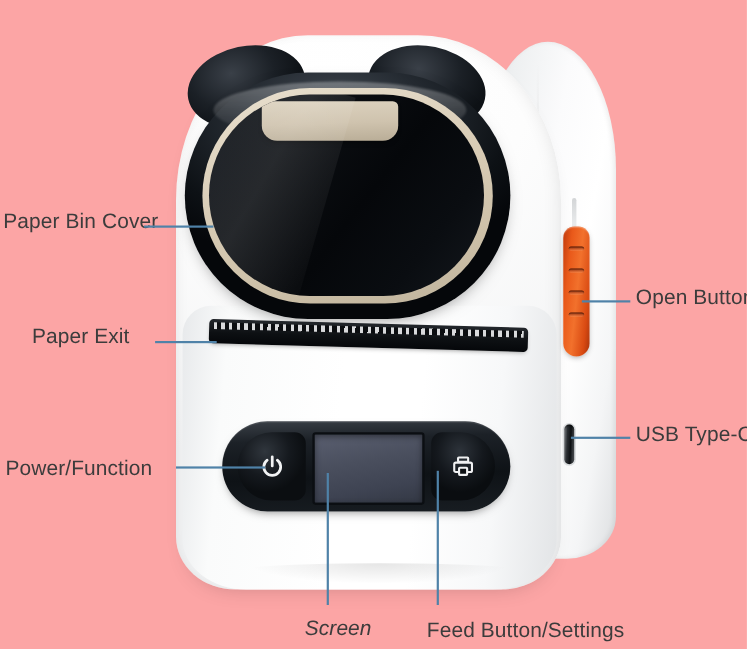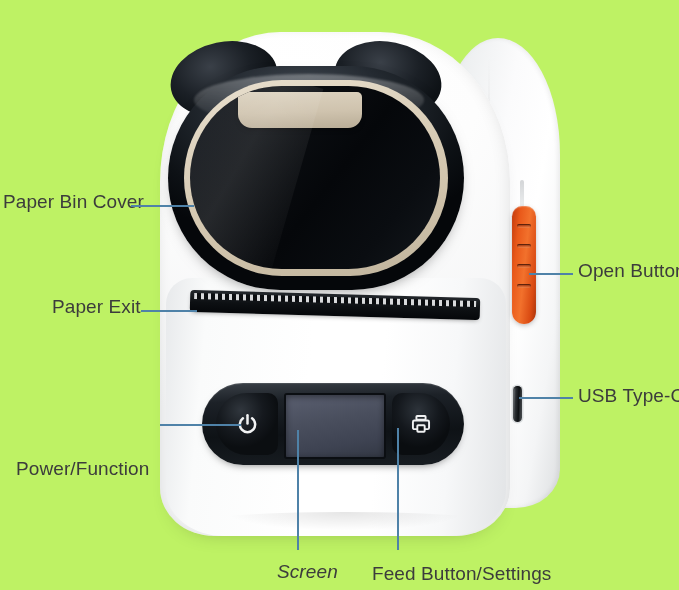--- a/index.html
+++ b/index.html
@@ -4,21 +4,21 @@
 <style>
   html, body {
     margin: 0;
     padding: 0;
     background: #ffffff;
   }
   #stage {
     position: relative;
     width: 679px;
     height: 590px;
-    background: #bef264;
+    background: #fca5a5;
     overflow: hidden;
     font-family: "Liberation Sans", "DejaVu Sans", sans-serif;
   }
 
   
   .label {
     position: absolute;
     color: #3c3c3c;
     font-size: 19px;
     font-weight: 400;
@@ -368,31 +368,31 @@
       <div class="open-ridge" style="top:58px"></div>
       <div class="open-ridge" style="top:78px"></div>
     </div>
 
     <div class="usb-port"></div>
   </div>
 
   <div class="label" style="left:3px; top:192px;">Paper Bin Cover</div>
   <div class="leader leader-h" style="left:131px; top:205px; width:63px;"></div>
 
-  <div class="label" style="left:52px; top:297px;">Paper Exit</div>
+  <div class="label" style="left:29px; top:297px;">Paper Exit</div>
   <div class="leader leader-h" style="left:141px; top:310px; width:56px;"></div>
 
-  <div class="label" style="left:16px; top:417px;margin-top:42px;">Power/Function</div>
+  <div class="label" style="left:5px; top:417px;">Power/Function</div>
   <div class="leader leader-h" style="left:160px; top:424px; width:81px;"></div>
 
   <div class="label" style="left:578px; top:261px;">Open Button</div>
   <div class="leader leader-h" style="left:529px; top:273px; width:44px;"></div>
 
   <div class="label" style="left:578px; top:386px;">USB Type-C</div>
   <div class="leader leader-h" style="left:519px; top:397px; width:54px;"></div>
 
   <div class="leader leader-v" style="left:297px; top:430px; height:120px;"></div>
   <div class="label" style="left:277px; top:562px;font-style:italic;">Screen</div>
 
   <div class="leader leader-v" style="left:397px; top:428px; height:122px;"></div>
-  <div class="label" style="left:372px; top:564px;">Feed Button/Settings</div>
+  <div class="label" style="left:388px; top:564px;">Feed Button/Settings</div>
 
 </div>
 
 </body></html>

